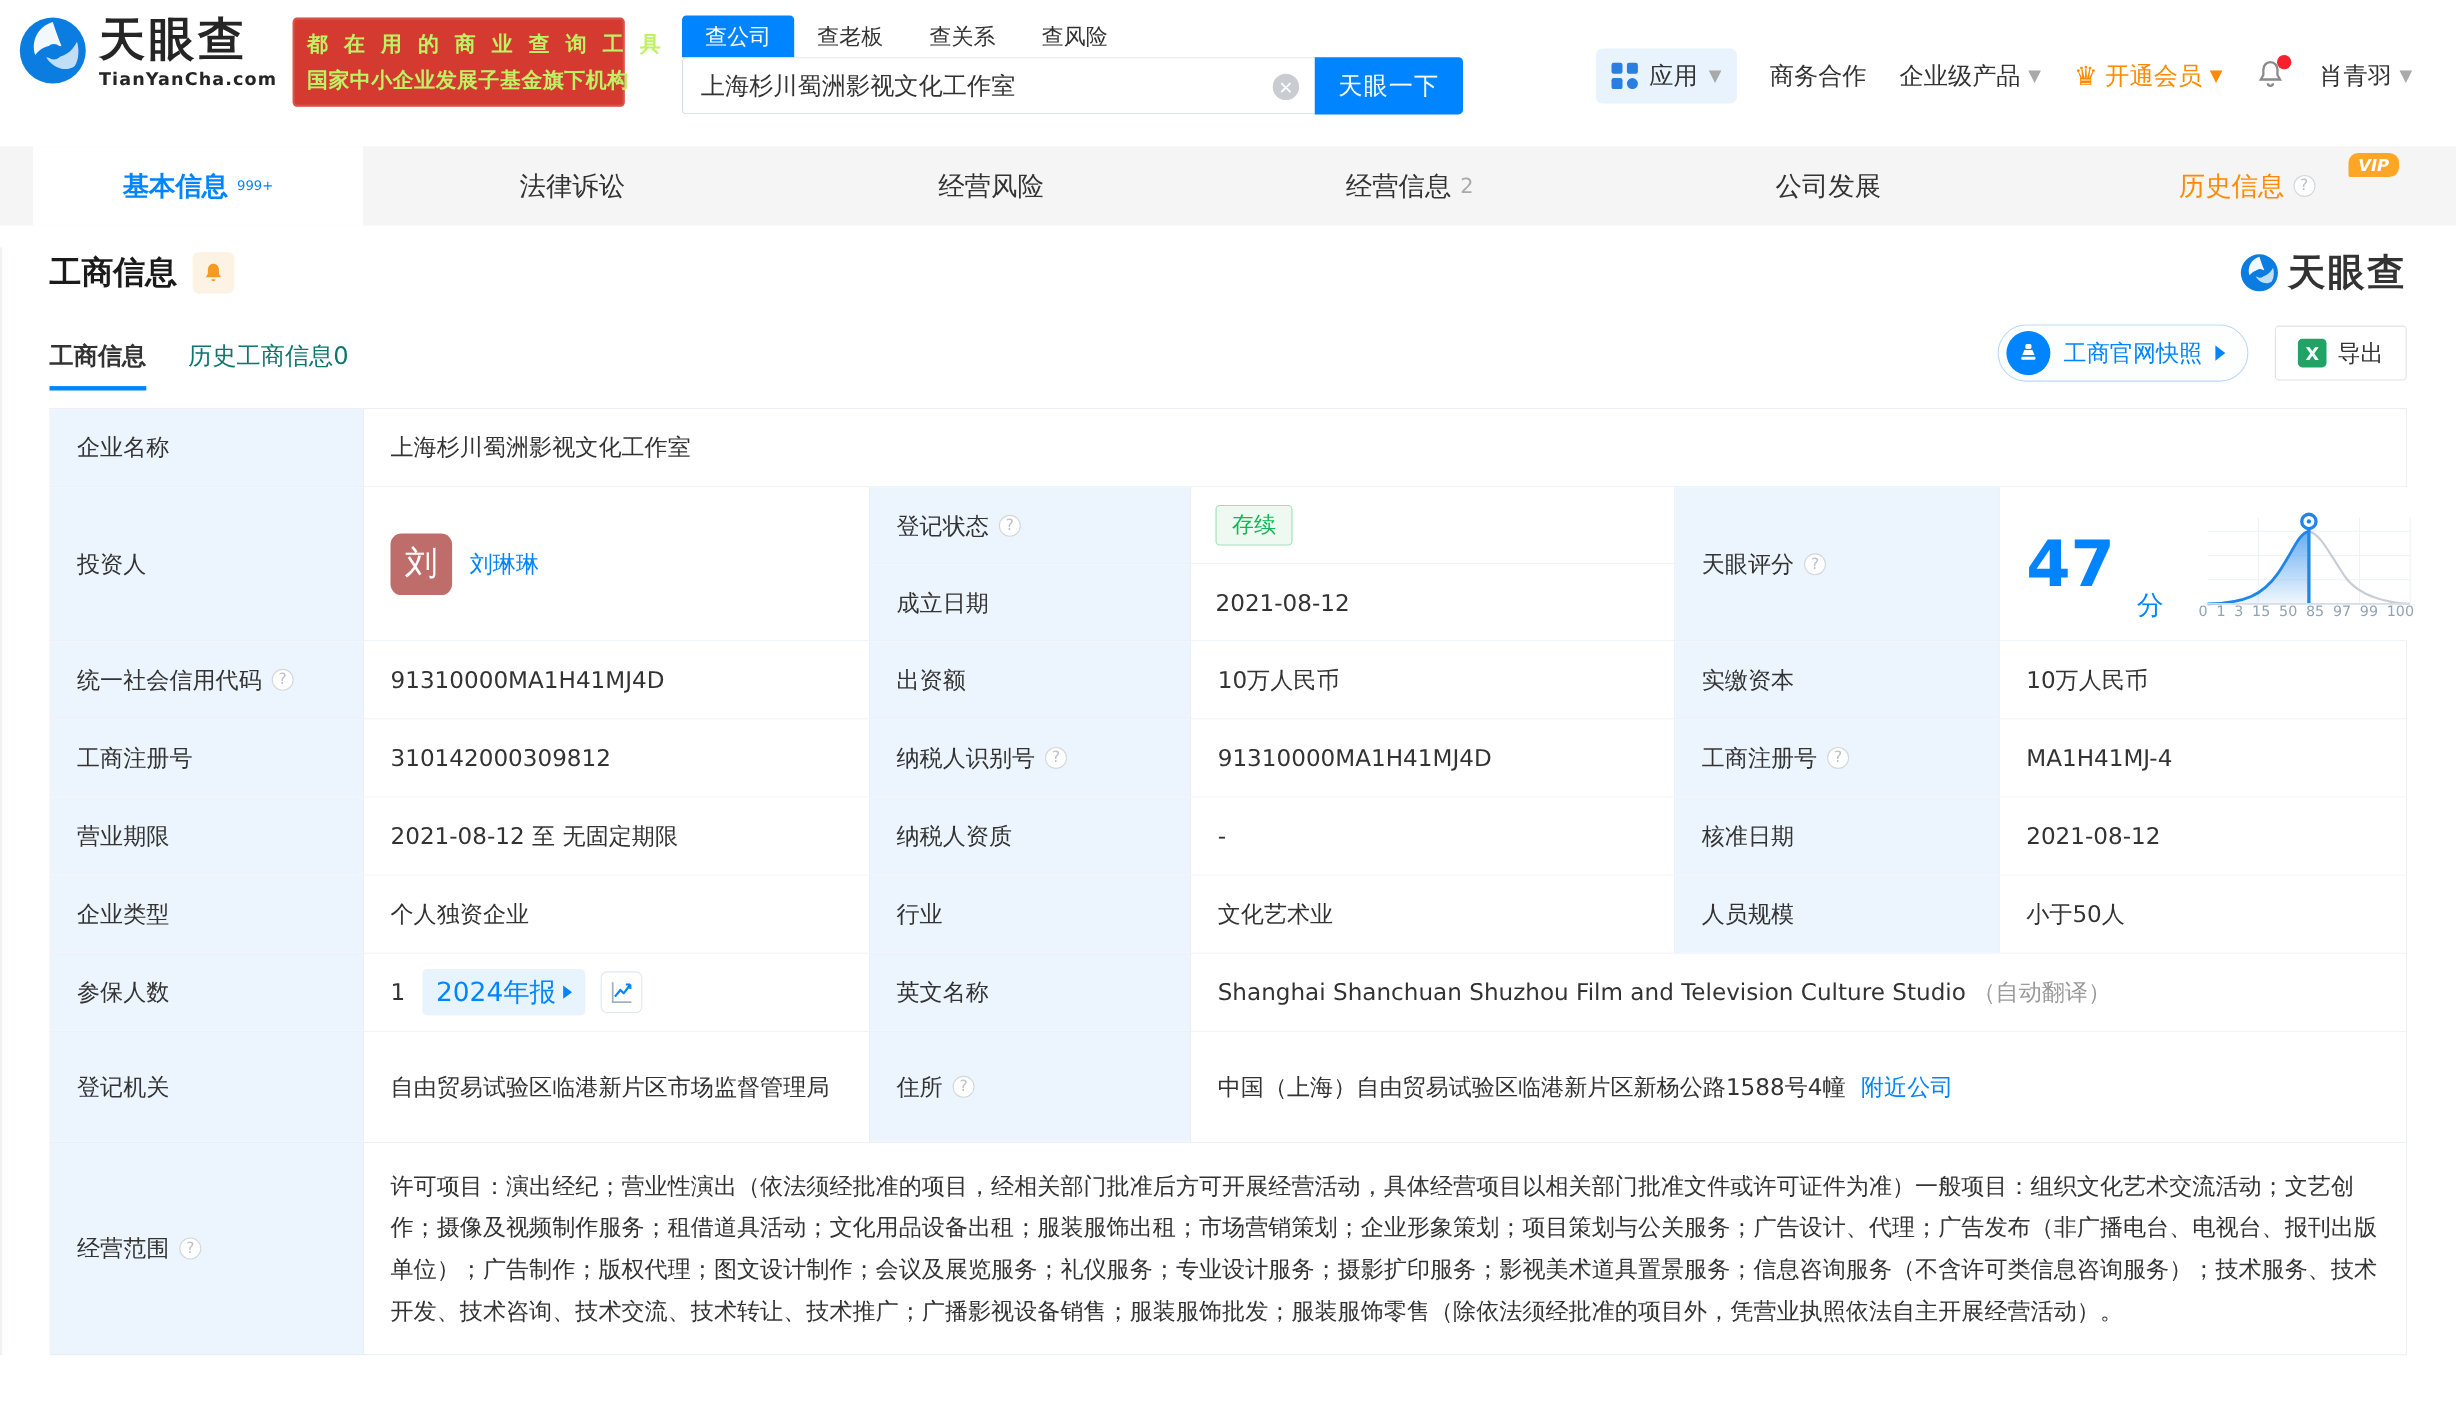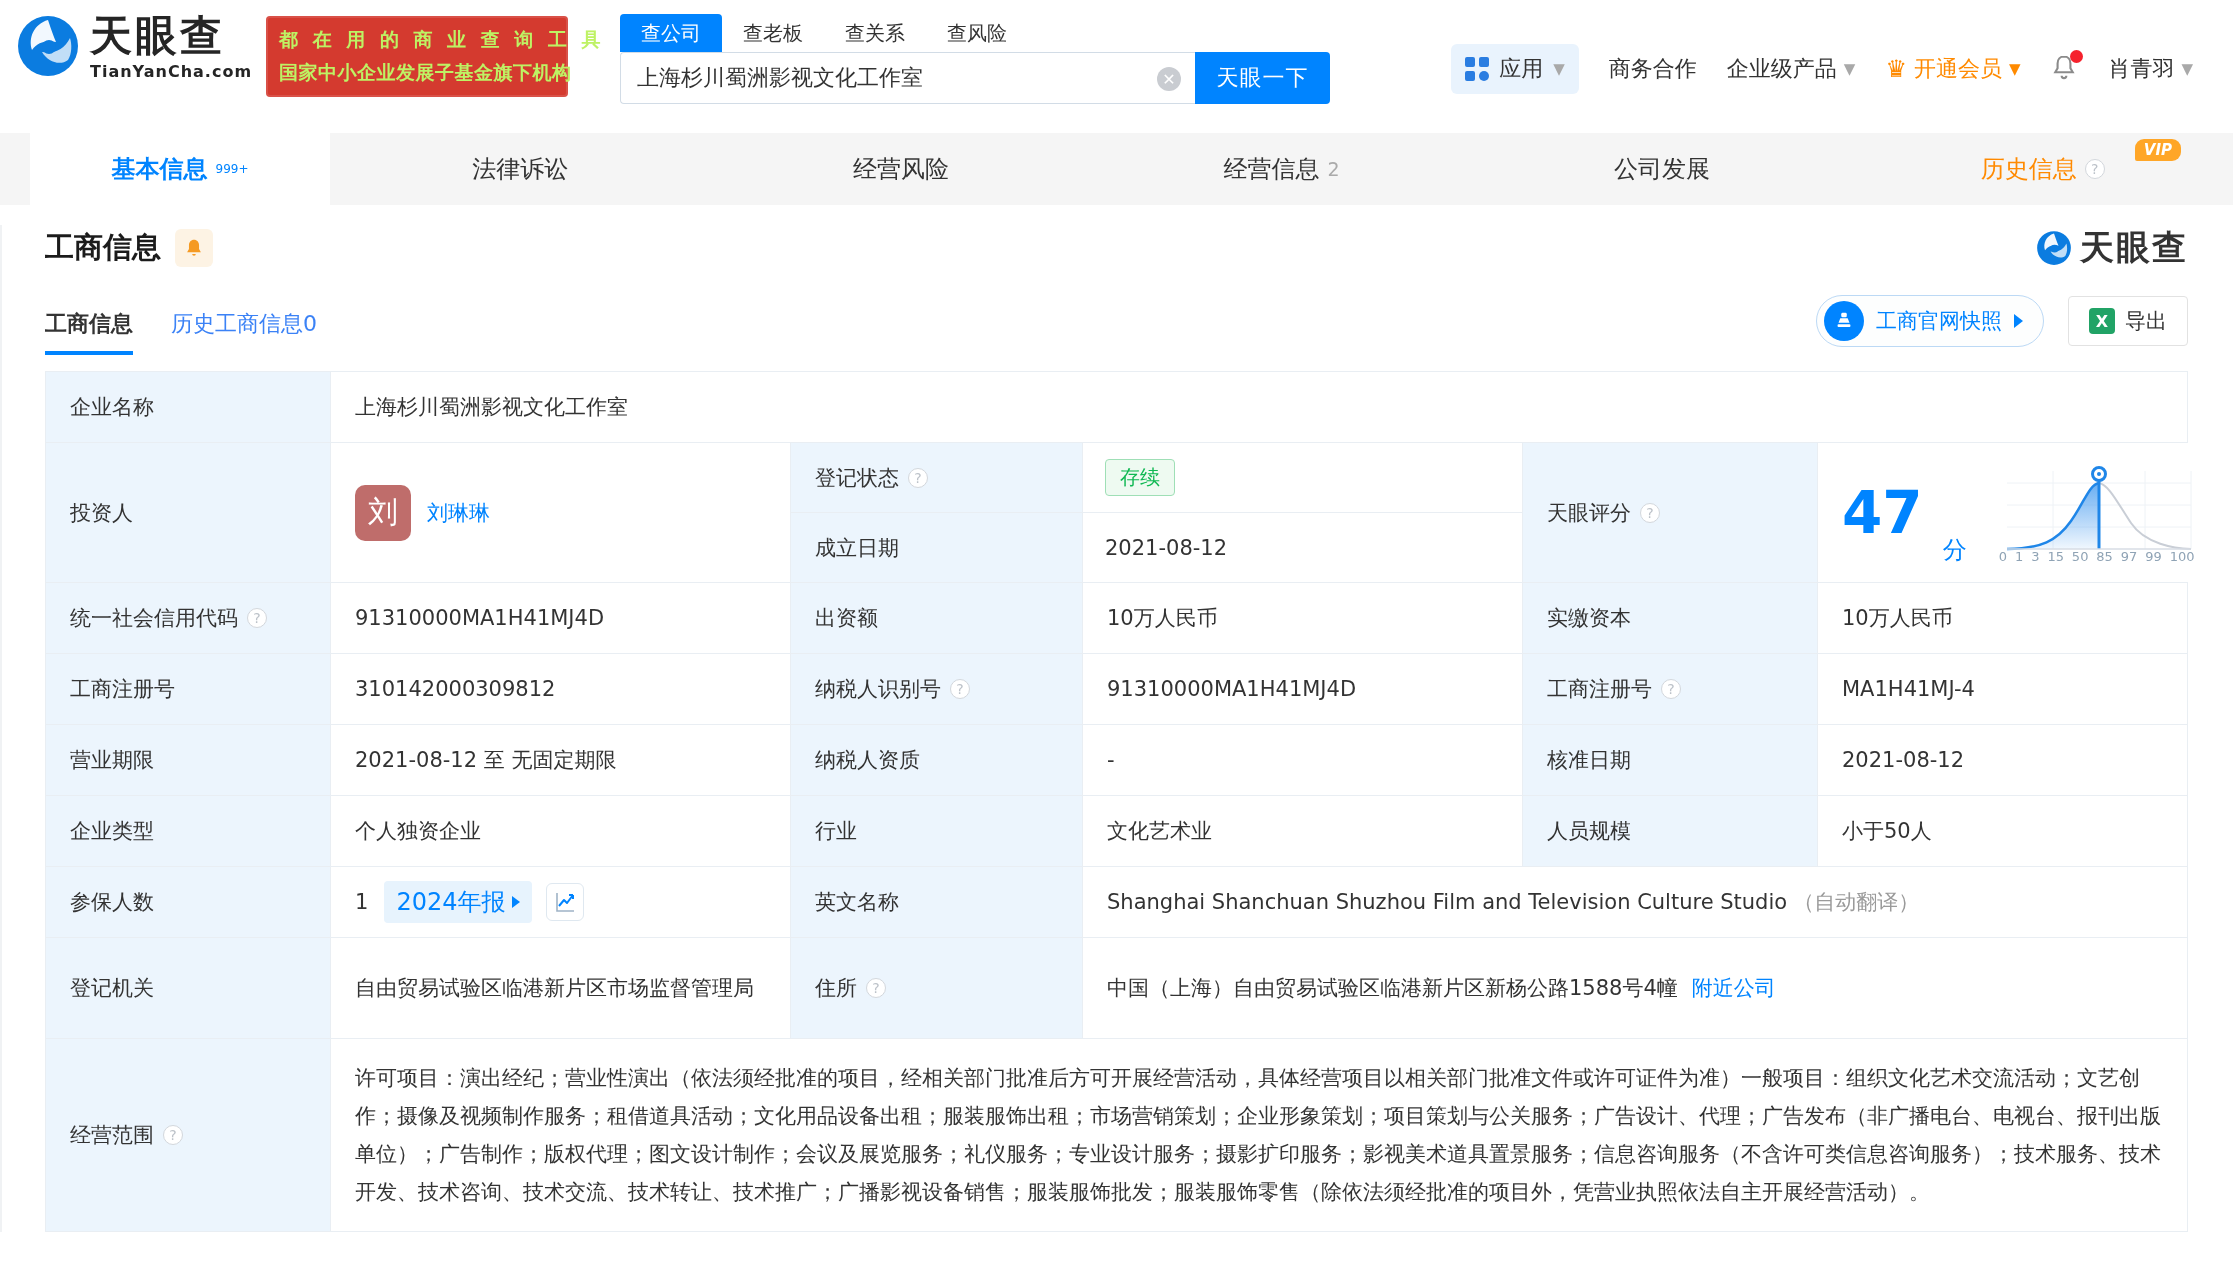--- a/index.html
+++ b/index.html
@@ -61,21 +61,21 @@
   .section-head { display:flex; align-items:center; margin-top:20px; }
   .section-title { font-size:29px; font-weight:bold; color:#1b1b1b; }
   .bell-chip { width:38px; height:38px; background:#fdf3e4; border-radius:6px; margin-left:14px;
                display:flex; align-items:center; justify-content:center; cursor:pointer; }
   .watermark { margin-left:auto; display:flex; align-items:center; gap:8px; }
   .watermark .wm-text { font-size:34px; font-weight:bold; color:#333; letter-spacing:2px; }
 
   .subtab-row { display:flex; align-items:flex-end; margin-top:24px; }
   .subtab { font-size:22px; color:#333; font-weight:bold; position:relative; padding-bottom:16px; cursor:pointer; }
   .subtab.active::after { content:""; position:absolute; left:0; right:0; bottom:0; height:4px; background:#0084ff; }
-  .subtab.inactive { color:#3b82f6; font-weight:normal; margin-left:38px; }
+  .subtab.inactive { color:#0f766e; font-weight:normal; margin-left:38px; }
   .head-btns { margin-left:auto; display:flex; align-items:center; margin-bottom:8px; }
   .snapshot-btn { display:flex; align-items:center; gap:12px; border:1px solid #bcd9f5; color:#0084ff;
                   font-size:21px; border-radius:27px; padding:5px 20px 5px 7px; cursor:pointer; background:#fdfefe; }
   .stamp-circ { width:40px; height:40px; border-radius:50%; background:#0084ff; display:flex;
                 align-items:center; justify-content:center; }
   .tri-r { width:0; height:0; border-left:9px solid #0084ff; border-top:7px solid transparent; border-bottom:7px solid transparent; }
   .export-btn { margin-left:24px; border:1px solid #e2e2e2; border-radius:4px; font-size:21px; color:#333;
                 padding:10px 20px; display:flex; gap:10px; align-items:center; cursor:pointer; background:#fff; }
   .xls-ic { width:26px; height:26px; background:#21a366; border-radius:4px; color:#fff; font-size:16px;
             font-weight:bold; display:flex; align-items:center; justify-content:center; }

